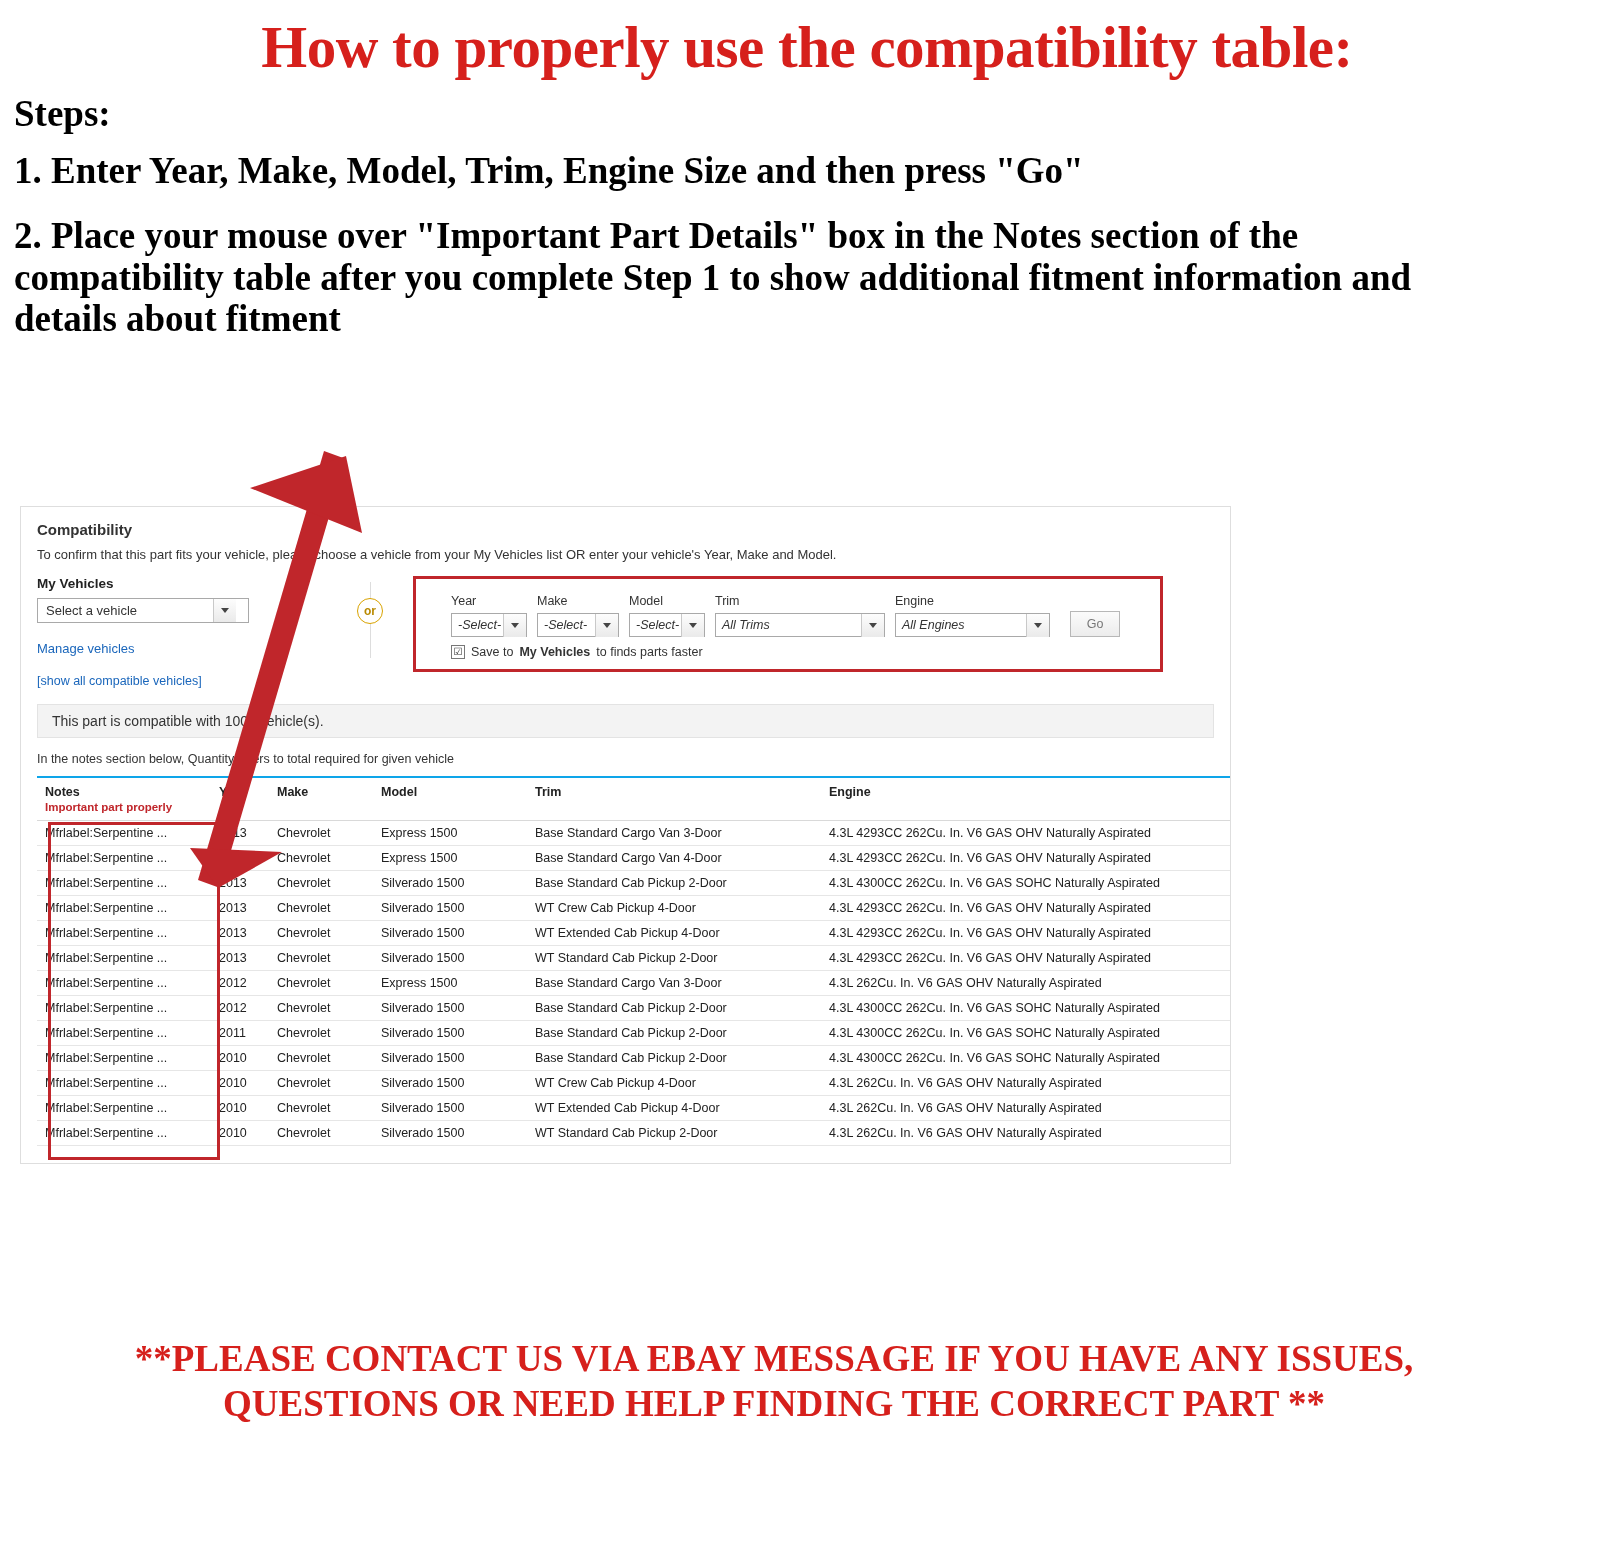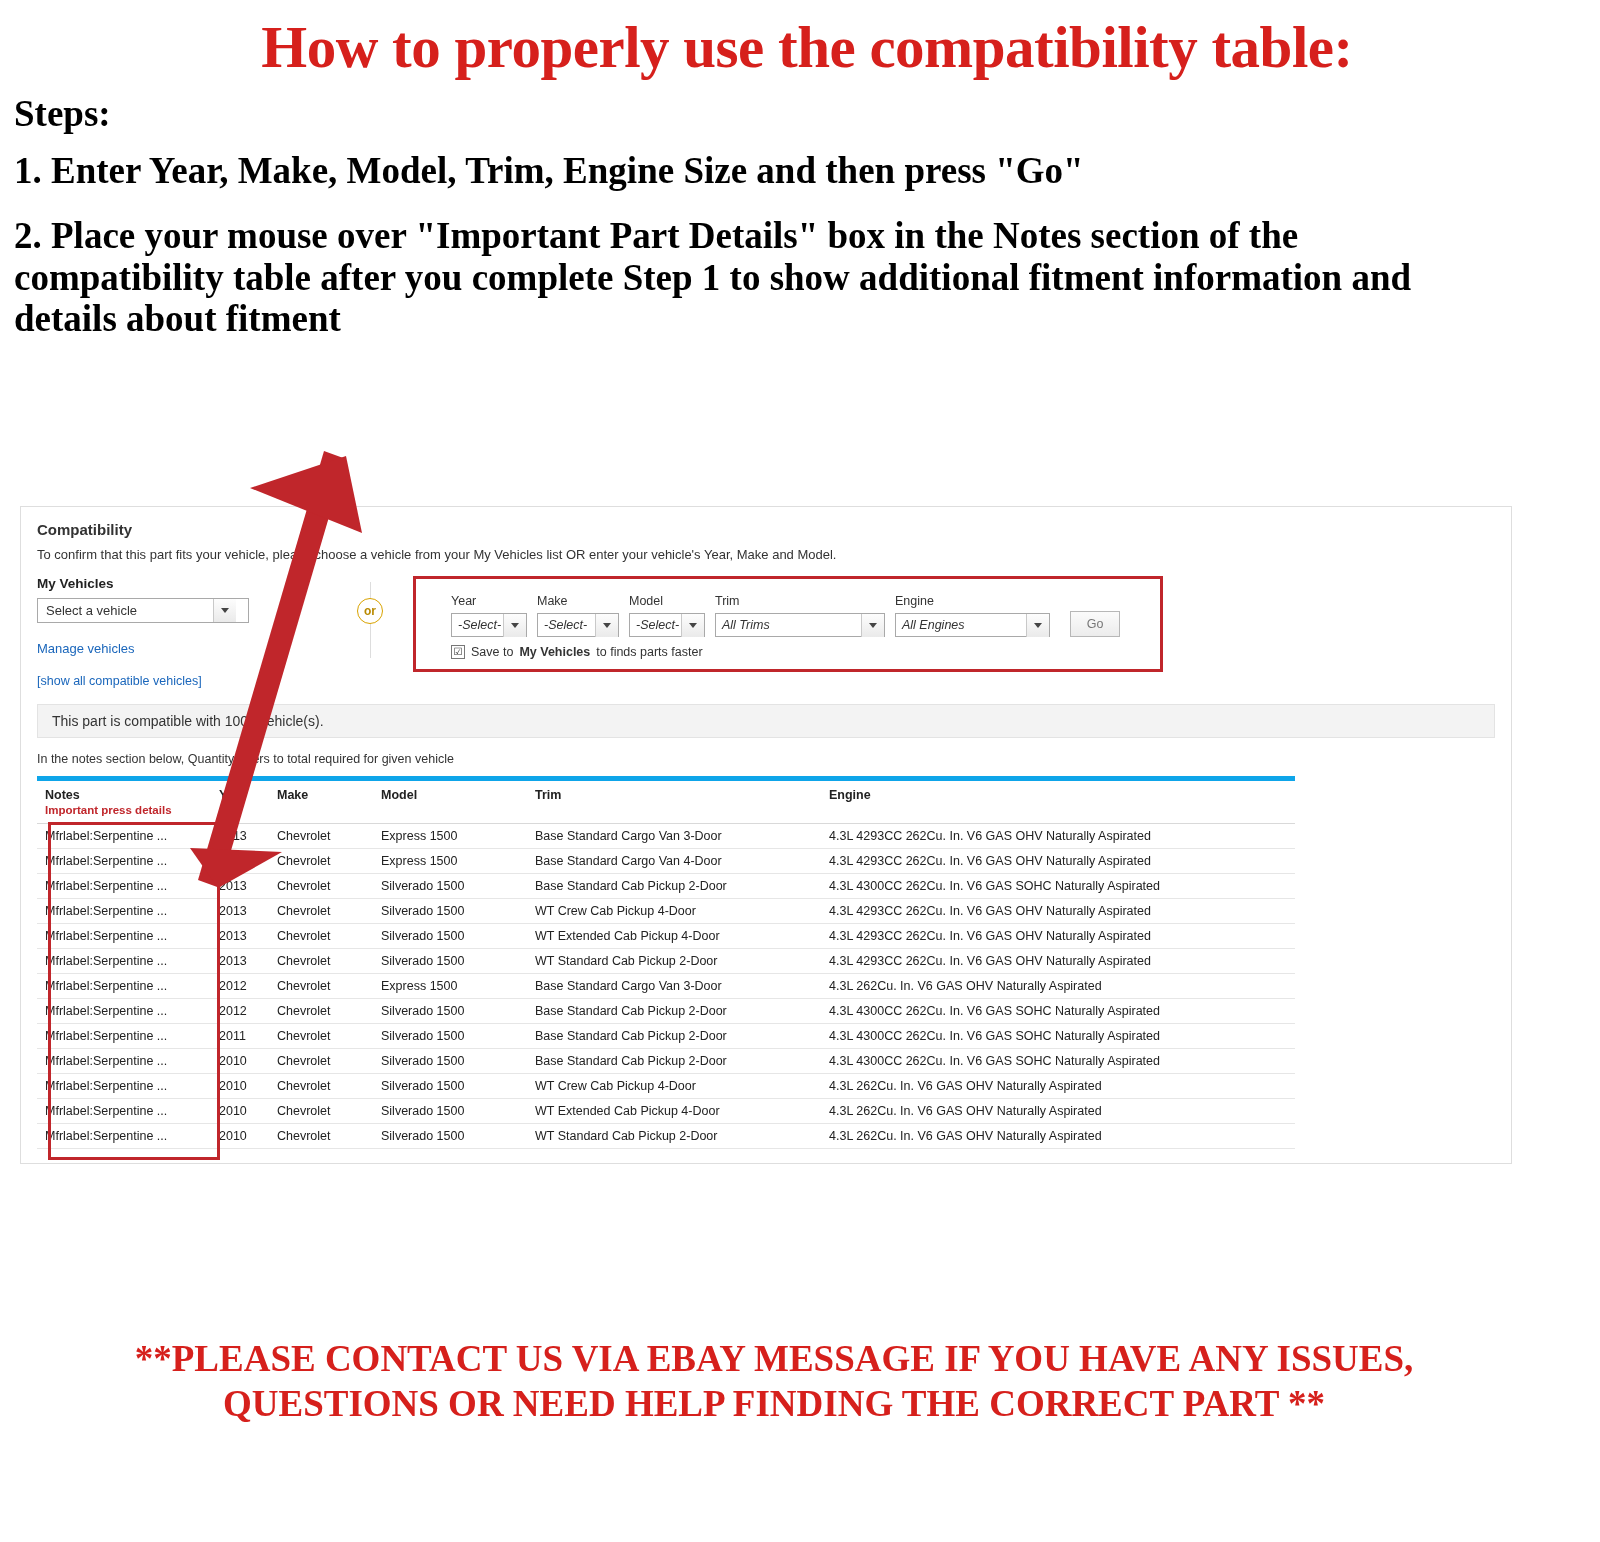--- a/index.html
+++ b/index.html
@@ -49,21 +49,21 @@
   }
   .step-2 {
     margin-top: 24px;
   }
 
   
   .shot {
     position: absolute;
     left: 20px;
     top: 488px;
-    width: 1492px;
+    width: 1211px;
     height: 658px;
     border: 1px solid #dedede;
     background: #fff;
     box-sizing: border-box;
     overflow: hidden;
   }
   .shot-inner {
     padding: 14px 16px 0 16px;
     font-size: 13px;
     color: #222;
@@ -261,21 +261,21 @@
   table.compat {
     margin: 0 16px;
     width: 1258px;
     border-collapse: collapse;
     font-size: 12.5px;
     color: #222;
   }
   table.compat th {
     text-align: left;
     font-weight: bold;
-    border-top: 5px solid #0ea5e9;
+    border-top: 2px solid #0ea5e9;
     border-bottom: 1px solid #d9d9d9;
     background: #fff;
     padding: 7px 6px 7px 8px;
     vertical-align: top;
     white-space: nowrap;
   }
   table.compat th .sub {
     display: block;
     color: #c0262b;
     font-size: 11.5px;
@@ -437,21 +437,21 @@
     </div>
 
     <div class="compat-banner">This part is compatible with 1000 vehicle(s).</div>
     <div class="notes-hint">In the notes section below, Quantity refers to total required for given vehicle</div>
 
     <table class="compat">
       <thead>
         <tr>
           <th>
             <span>Notes</span>
-            <span class="sub">Important press details</span>
+            <span class="sub">Important part properly</span>
           </th>
           <th class="c-year">Year</th>
           <th class="c-make">Make</th>
           <th class="c-model">Model</th>
           <th class="c-trim">Trim</th>
           <th>Engine</th>
         </tr>
       </thead>
       <tbody>
         <tr>

